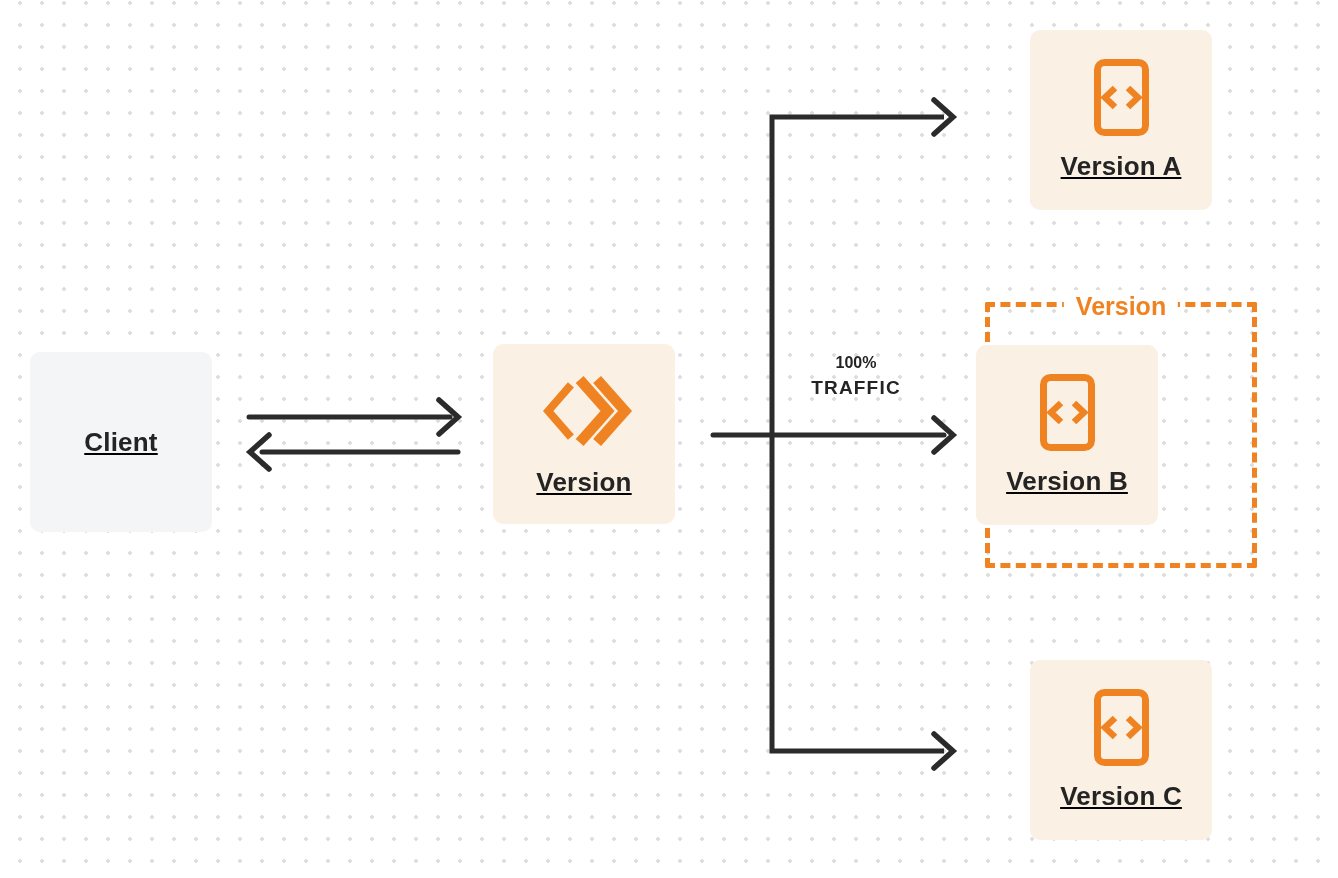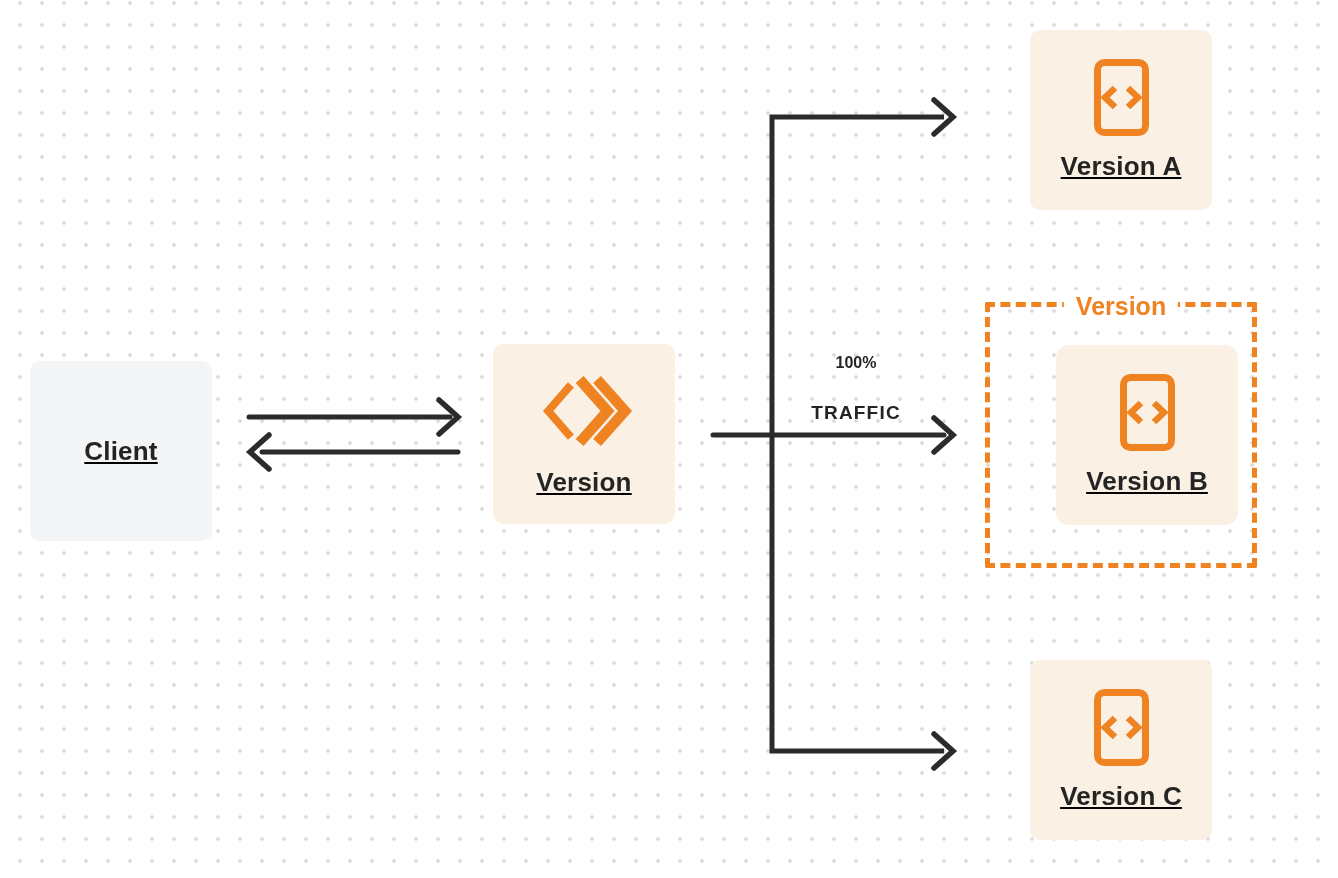--- a/index.html
+++ b/index.html
@@ -39,24 +39,24 @@
     border-radius:10px;
     display:flex;flex-direction:column;
     align-items:center;justify-content:center;text-decoration:underline;
   }
   .node-label{
     font-size:26px;font-weight:700;color:var(--text);
     letter-spacing:.2px;white-space:nowrap;
   }
   .gray-node{background:var(--box-gray);}
   .cream-node{background:var(--box-cream);}
-  .node-client{left:30px;top:361px;align-items:center;}
+  .node-client{left:30px;top:352px;align-items:center;}
   .node-worker{left:493px;top:344px;}
   .node-version-a{left:1030px;top:30px;}
-  .node-version-b{left:1056px;top:345px;border-radius:13px;}
+  .node-version-b{left:976px;top:345px;}
   .node-version-c{left:1030px;top:660px;}
   .worker-logo{width:96px;height:80px;margin-bottom:16px;}
   .worker-logo polyline{fill:none;stroke:var(--orange);stroke-linejoin:miter;stroke-linecap:butt;}
   .code-icon{width:57px;height:77px;margin-bottom:15px;}
   .code-icon rect{fill:none;stroke:var(--orange);stroke-width:7;}
   .code-icon polyline{fill:none;stroke:var(--orange);stroke-width:6.5;stroke-linejoin:miter;stroke-linecap:butt;}
   .deployed-box{
     position:absolute;
     left:985px;top:302px;width:272px;height:266px;
     border:5px dashed var(--orange);
@@ -67,21 +67,21 @@
     background:var(--background);
     padding:0 12px;
     font-size:25px;font-weight:700;color:var(--orange);
     white-space:nowrap;line-height:32px;
   }
   .traffic-label{
     position:absolute;left:756px;top:351px;width:200px;
     text-align:center;color:var(--text);font-weight:700;
   }
   .traffic-line1{font-size:16px;line-height:24px;}
-  .traffic-line2{font-size:19px;line-height:24px;margin-top:26px;letter-spacing:1.2px;}
+  .traffic-line2{font-size:19px;line-height:24px;margin-top:1px;letter-spacing:1.2px;}
 </style>
 </head>
 <body>
 
 <div class="canvas">
 
   <svg class="arrow-layer" viewBox="0 0 1338 878">
 
     <g>
       <line class="capped" x1="249" y1="417" x2="450" y2="417"></line>

